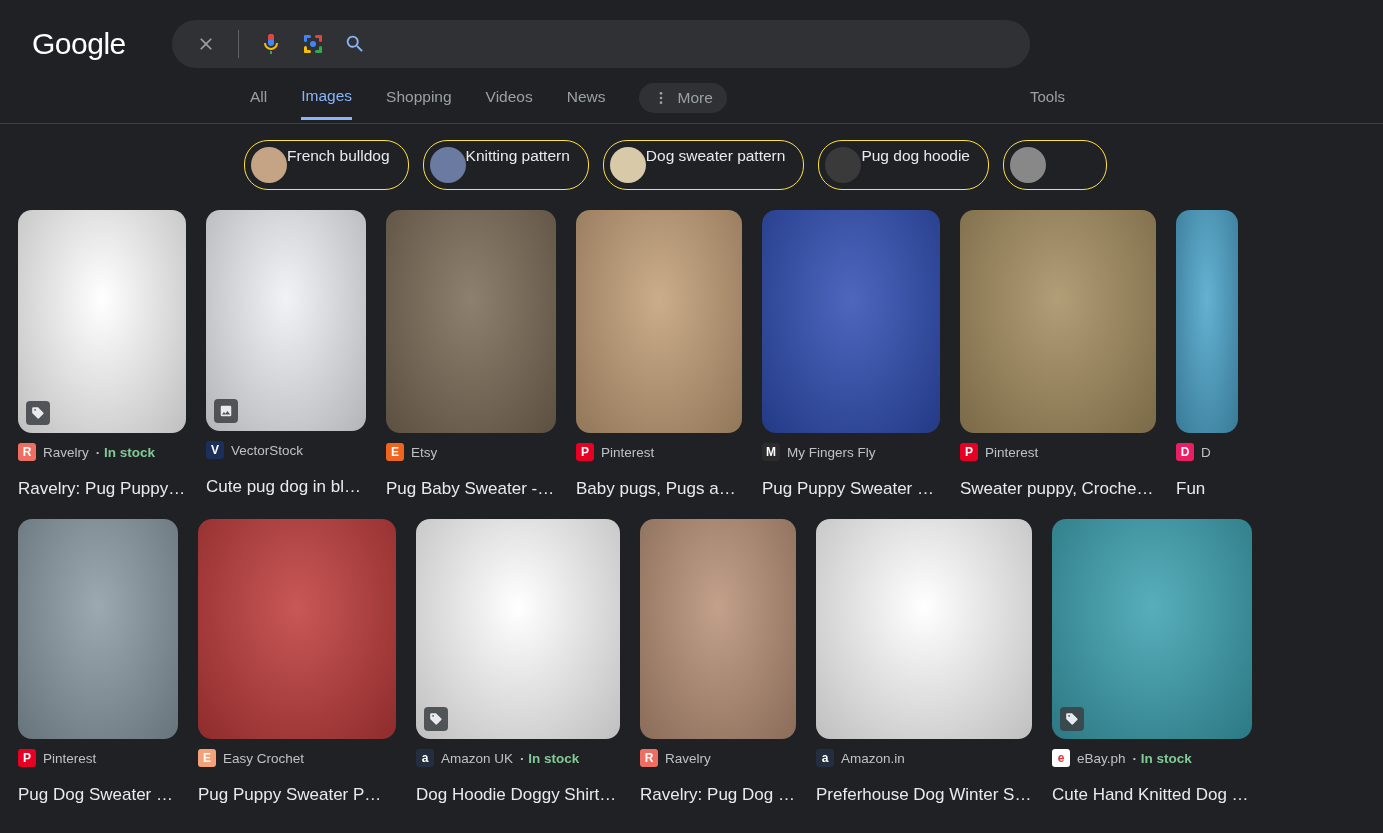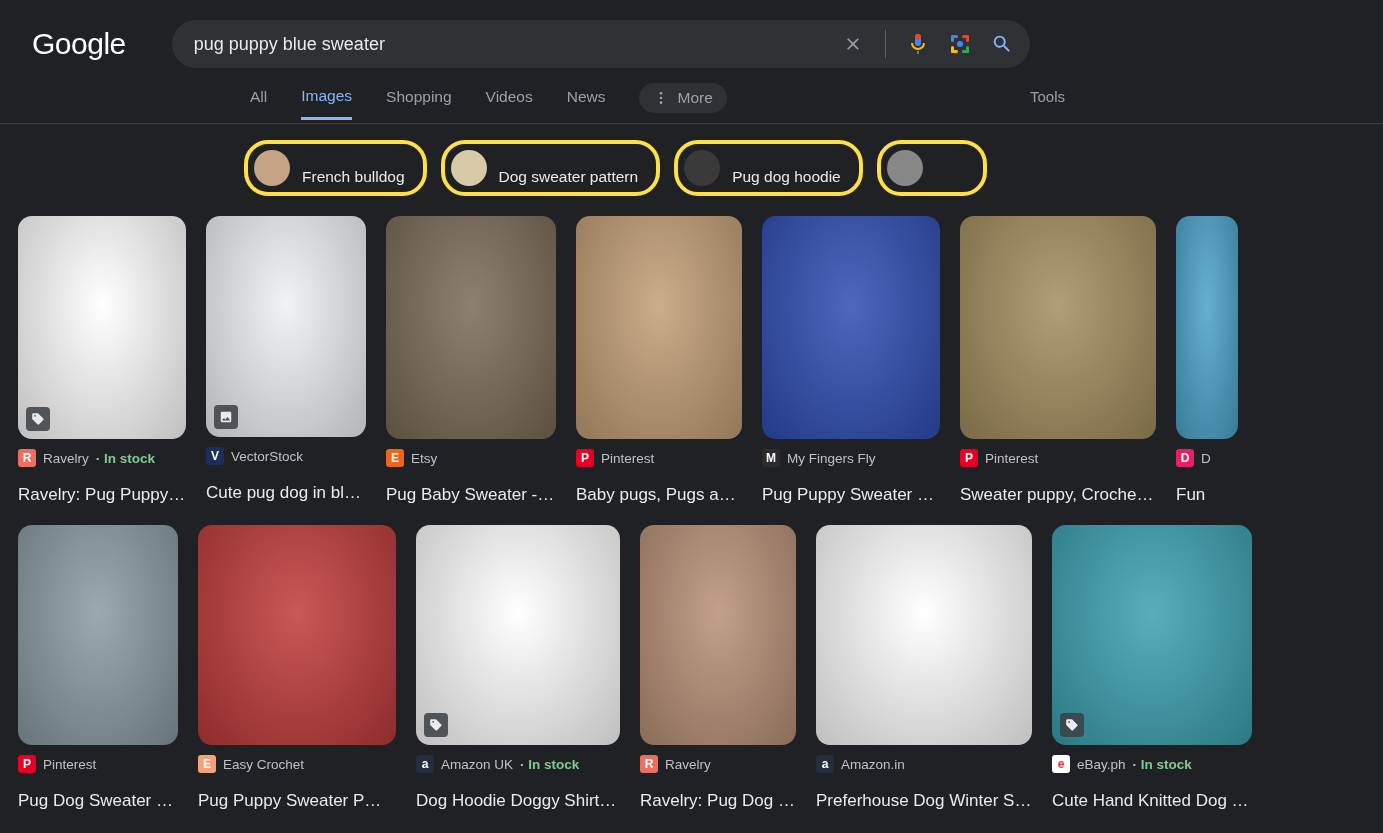--- a/index.html
+++ b/index.html
@@ -100,23 +100,22 @@
   }
   .chips-row {
     display: flex;
     align-items: center;
     gap: 14px;
     padding: 16px 0 20px 244px;
     overflow-x: hidden;
   }
   .chip {
     display: flex;
-    align-items: flex-end;
-    gap: 12px;
-    border: 4px solid #fde047;
+    align-items: flex-start;
+    border: 1px solid #fde047;
     border-radius: 24px;
     padding: 6px 18px 6px 6px;
     cursor: pointer;
     color: #e8eaed;
     font-size: 15.5px;
     white-space: nowrap;
   }
   .chip-thumb {
     width: 36px;
     height: 36px;
@@ -189,21 +188,20 @@
     text-overflow: ellipsis;
     margin-top: 13px;
   }
 </style>
 </head>
 <body>
 
 <div class="top-bar">
   <div class="logo">Google</div>
   <div class="search-wrap">
-    <input class="search-input" type="text" value="pug puppy blue sweater" style="">
     <div class="search-actions">
       <span class="icon-btn">
         <svg width="20" height="20" viewBox="0 0 24 24" fill="#9aa0a6">
             <path d="M19 6.41L17.59 5 12 10.59 6.41 5 5 6.41 10.59 12 5 17.59 6.41 19 12 13.41 17.59 19 19 17.59 13.41 12z"></path>
           </svg>
       </span>
       <span class="sep"></span>
       <span class="icon-btn">
         <svg width="24" height="24" viewBox="0 0 24 24">
             <path fill="#4285f4" d="M12 14a3 3 0 003-3V5a3 3 0 00-6 0v6a3 3 0 003 3z"></path>
@@ -250,20 +248,24 @@
   </span>
   <span class="tools-btn">Tools</span>
 </div>
 
 <div class="chips-row" id="chips-row">
     <div class="chip">
       <div class="chip-thumb" style="background: rgb(196, 164, 132);"></div>
       <span>French bulldog</span>
     </div>
     <div class="chip">
+      <div class="chip-thumb" style="background: rgb(107, 122, 161);"></div>
+      <span>Knitting pattern</span>
+    </div>
+    <div class="chip">
       <div class="chip-thumb" style="background: rgb(216, 201, 168);"></div>
       <span>Dog sweater pattern</span>
     </div>
     <div class="chip">
       <div class="chip-thumb" style="background: rgb(58, 58, 58);"></div>
       <span>Pug dog hoodie</span>
     </div>
     <div class="chip" style="padding-right: 60px;">
       <div class="chip-thumb" style="background: rgb(136, 136, 136);"></div>
     </div>

